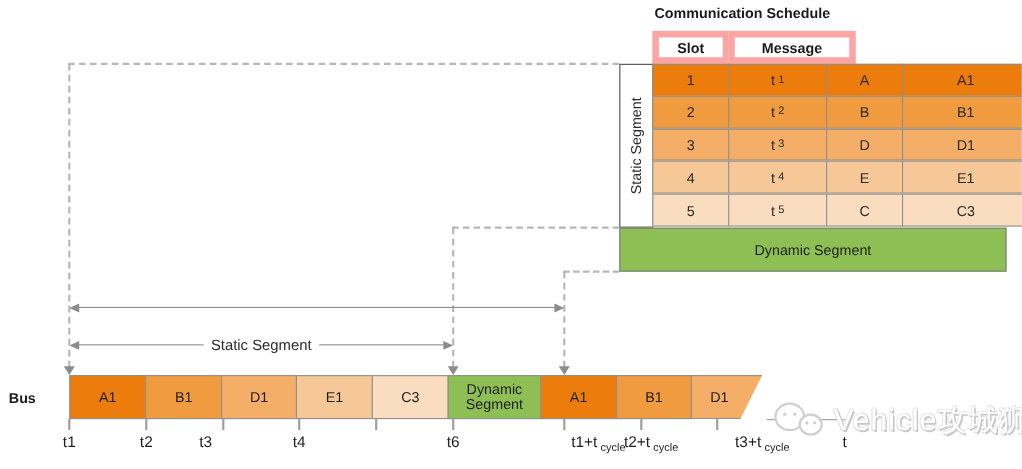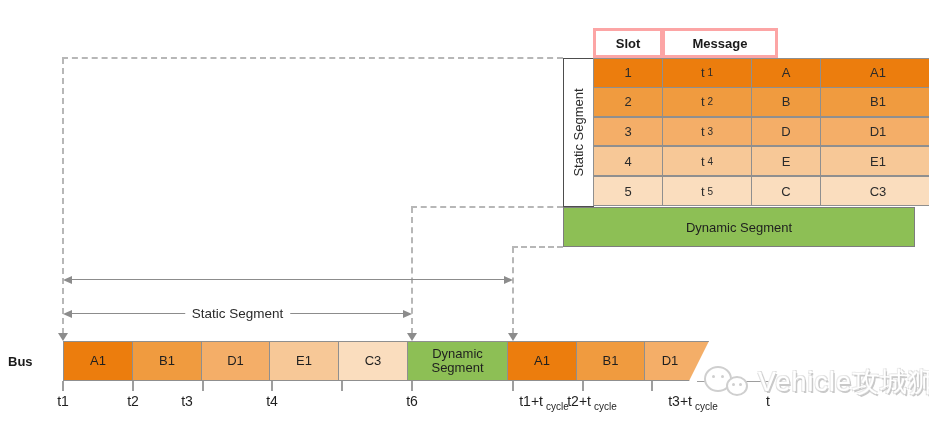--- a/index.html
+++ b/index.html
@@ -12,21 +12,21 @@
     font-family: "Liberation Sans", sans-serif;
     color: #262626;
     overflow: hidden;
   }
   .abs { position: absolute; }
 
   
   .tbl-title { left:595px; top:4px; font-size:13px; font-weight:bold; color:#1a1a1a; }
   .tbl-header { left:593px; top:28px; display:flex; }
   .th-cell {
-    height:30px; border:3px solid #fca5a5; margin-left:-1px;
+    height:30px; border:6px solid #fca5a5; margin-left:-1px;
     display:flex; align-items:center; justify-content:center;
     font-size:13px; font-weight:bold; background:#fff; color:#1a1a1a;
   }
   .th-cell:first-child { margin-left:0; }
   .tbl-rows { left:593px; top:58px; }
   .t-row { display:flex; height:29.8px; }
   .t-cell {
     height:100%; border:1px solid #8f8f8f; margin-left:-1px; margin-top:-1px;
     display:flex; align-items:center; justify-content:center;
     font-size:13px; color:#2b2b2b;
@@ -94,20 +94,21 @@
   .wm-text {
     font-size:27px; letter-spacing:1px; color:#ffffff; white-space:nowrap;
     text-shadow: 1.5px 1.5px 0 #c9c9c9, -1px -1px 0 #ececec, 1px -1px 0 #dedede, -1px 1px 0 #dedede;
   }
 </style>
 </head>
 <body>
 
 <div id="stage">
 
+  <div class="abs tbl-title">Communication Schedule</div>
 
   <div class="abs tbl-header" id="tbl-header">
       <div class="th-cell w1">Slot</div>
       <div class="th-cell w4">Message</div>
     </div>
 
   <div class="abs static-cell">
     <span>Static Segment</span>
   </div>
 
@@ -186,21 +187,21 @@
     <div class="abs meas-label" style="left:50%; top:-1px;">Static Segment</div>
   </div>
 
   <div class="abs bus-label">Bus</div>
   <div class="abs bus-bar" id="bus-bar">
       <div class="bus-seg" style="width: 70px; background: rgb(236, 125, 13);">A1</div>
       <div class="bus-seg" style="width: 70px; background: rgb(240, 155, 63);">B1</div>
       <div class="bus-seg" style="width: 69px; background: rgb(244, 174, 104);">D1</div>
       <div class="bus-seg" style="width: 70px; background: rgb(247, 200, 151);">E1</div>
       <div class="bus-seg" style="width: 70px; background: rgb(250, 221, 190);">C3</div>
-      <div class="bus-seg" style="width: 101px; background: rgb(141, 191, 85);">Dynamic
+      <div class="bus-seg" style="width: 85px; background: rgb(141, 191, 85);">Dynamic
 Segment</div>
       <div class="bus-seg" style="width: 70px; background: rgb(236, 125, 13);">A1</div>
       <div class="bus-seg" style="width: 69px; background: rgb(240, 155, 63);">B1</div>
       <div class="bus-seg slant" style="width: 65px; background: rgb(244, 174, 104);">D1</div>
     </div>
   <div id="ticks">
       <div class="abs tick" style="left: 62px;"></div>
       <div class="abs tick-label" style="left: 63px;"><span>t1</span></div>
       <div class="abs tick" style="left: 132px;"></div>
       <div class="abs tick-label" style="left: 133px;"><span>t2</span></div>

